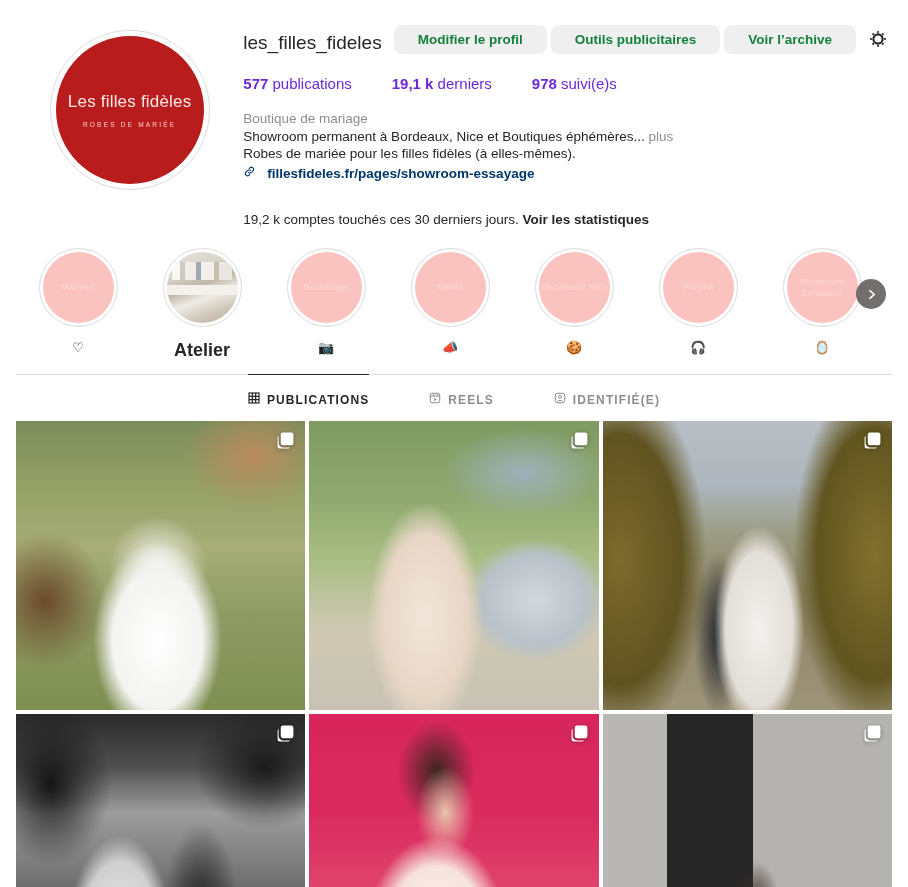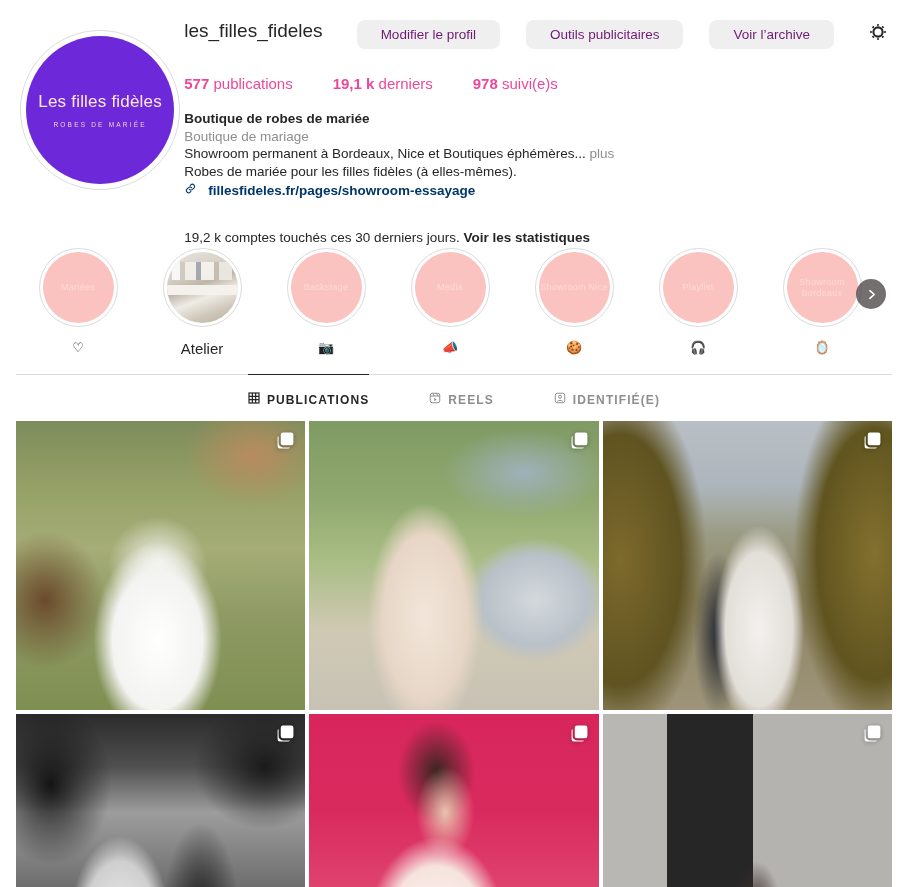--- a/index.html
+++ b/index.html
@@ -36,21 +36,21 @@
     padding: 5px;
     display: flex;
     align-items: center;
     justify-content: center;
   }
 
   .avatar-circle {
     width: 100%;
     height: 100%;
     border-radius: 50%;
-    background: #6d28d9;
+    background: #b91c1c;
     display: flex;
     flex-direction: column;
     align-items: center;
     justify-content: center;
     color: #fbe4e2;
     text-align: center;
   }
 
   .avatar-name {
     font-size: 17px;
@@ -67,61 +67,61 @@
     color: #f6cfcc;
   }
 
   .info-col {
     flex: 1;
     padding-top: 6px;
   }
 
   .title-row {
     display: flex;
-    align-items: flex-start;
-    gap: 26px;
+    align-items: flex-end;
+    gap: 4px;
     height: 34px;
   }
 
   .username {
     font-size: 19px;
     font-weight: 400;
     color: #262626;
     margin-right: 8px;
     white-space: nowrap;
   }
 
   .btn {
     background: #efefef;
     border: none;
     border-radius: 8px;
     font-size: 13.5px;
-    font-weight: 400;
-    color: #701a75;
+    font-weight: 700;
+    color: #15803d;
     padding: 7px 24px;
     cursor: pointer;
     font-family: "Liberation Sans", sans-serif;
     white-space: nowrap;
   }
 
   .gear-btn {
     background: none;
     border: none;
     cursor: pointer;
     display: flex;
     align-items: center;
     padding: 0 2px;
     margin-left: 4px;
   }
 
   .stats-row {
     display: flex;
     margin-top: 21px;
     font-size: 15px;
-    color: #ec4899;
+    color: #6d28d9;
   }
   .stat { margin-right: 40px; white-space: nowrap; }
   .stat b { font-weight: 600; }
 
   .bio {
     margin-top: 18px;
     font-size: 13.5px;
     line-height: 17.5px;
   }
   .bio-name { font-weight: 700; }
@@ -205,22 +205,22 @@
     opacity:.92;
   }
   .hl-circle.photo::after {
     content:"";
     position:absolute; left:0; top:46%; width:100%; height:14%;
     background:#f4f1ec;
   }
 
   .hl-label {
     margin-top: 13px;
-    font-size: 15px;
-    font-weight: 400;
+    font-size: 18px;
+    font-weight: 700;
     color: #262626;
     text-align: center;
     white-space: nowrap;
   }
   .hl-label.emoji { font-size: 13px; font-weight: 400; }
 
   .next-arrow {
     position: absolute;
     right: 6px;
     top: 47px;
@@ -381,21 +381,20 @@
         <b>19,1 k</b>
         <span>derniers</span>
       </span>
       <span class="stat">
         <b>978</b>
         <span>suivi(e)s</span>
       </span>
     </div>
 
     <div class="bio">
-      <div class="bio-name">Boutique de robes de mariée</div>
       <div class="bio-cat">Boutique de mariage</div>
       <div>
         <span>Showroom permanent à Bordeaux, Nice et Boutiques éphémères...</span>
         <span class="bio-more">plus</span>
       </div>
       <div>Robes de mariée pour les filles fidèles (à elles-mêmes).</div>
       <div class="bio-link-row">
         <span>
           <svg width="13" height="13" viewBox="0 0 24 24" fill="none" stroke="#00376b" stroke-width="2" stroke-linecap="round">
             <path d="M10 13.5a4 4 0 0 0 5.7.2l2.6-2.6a4 4 0 0 0-5.7-5.7l-1.3 1.3"></path>

